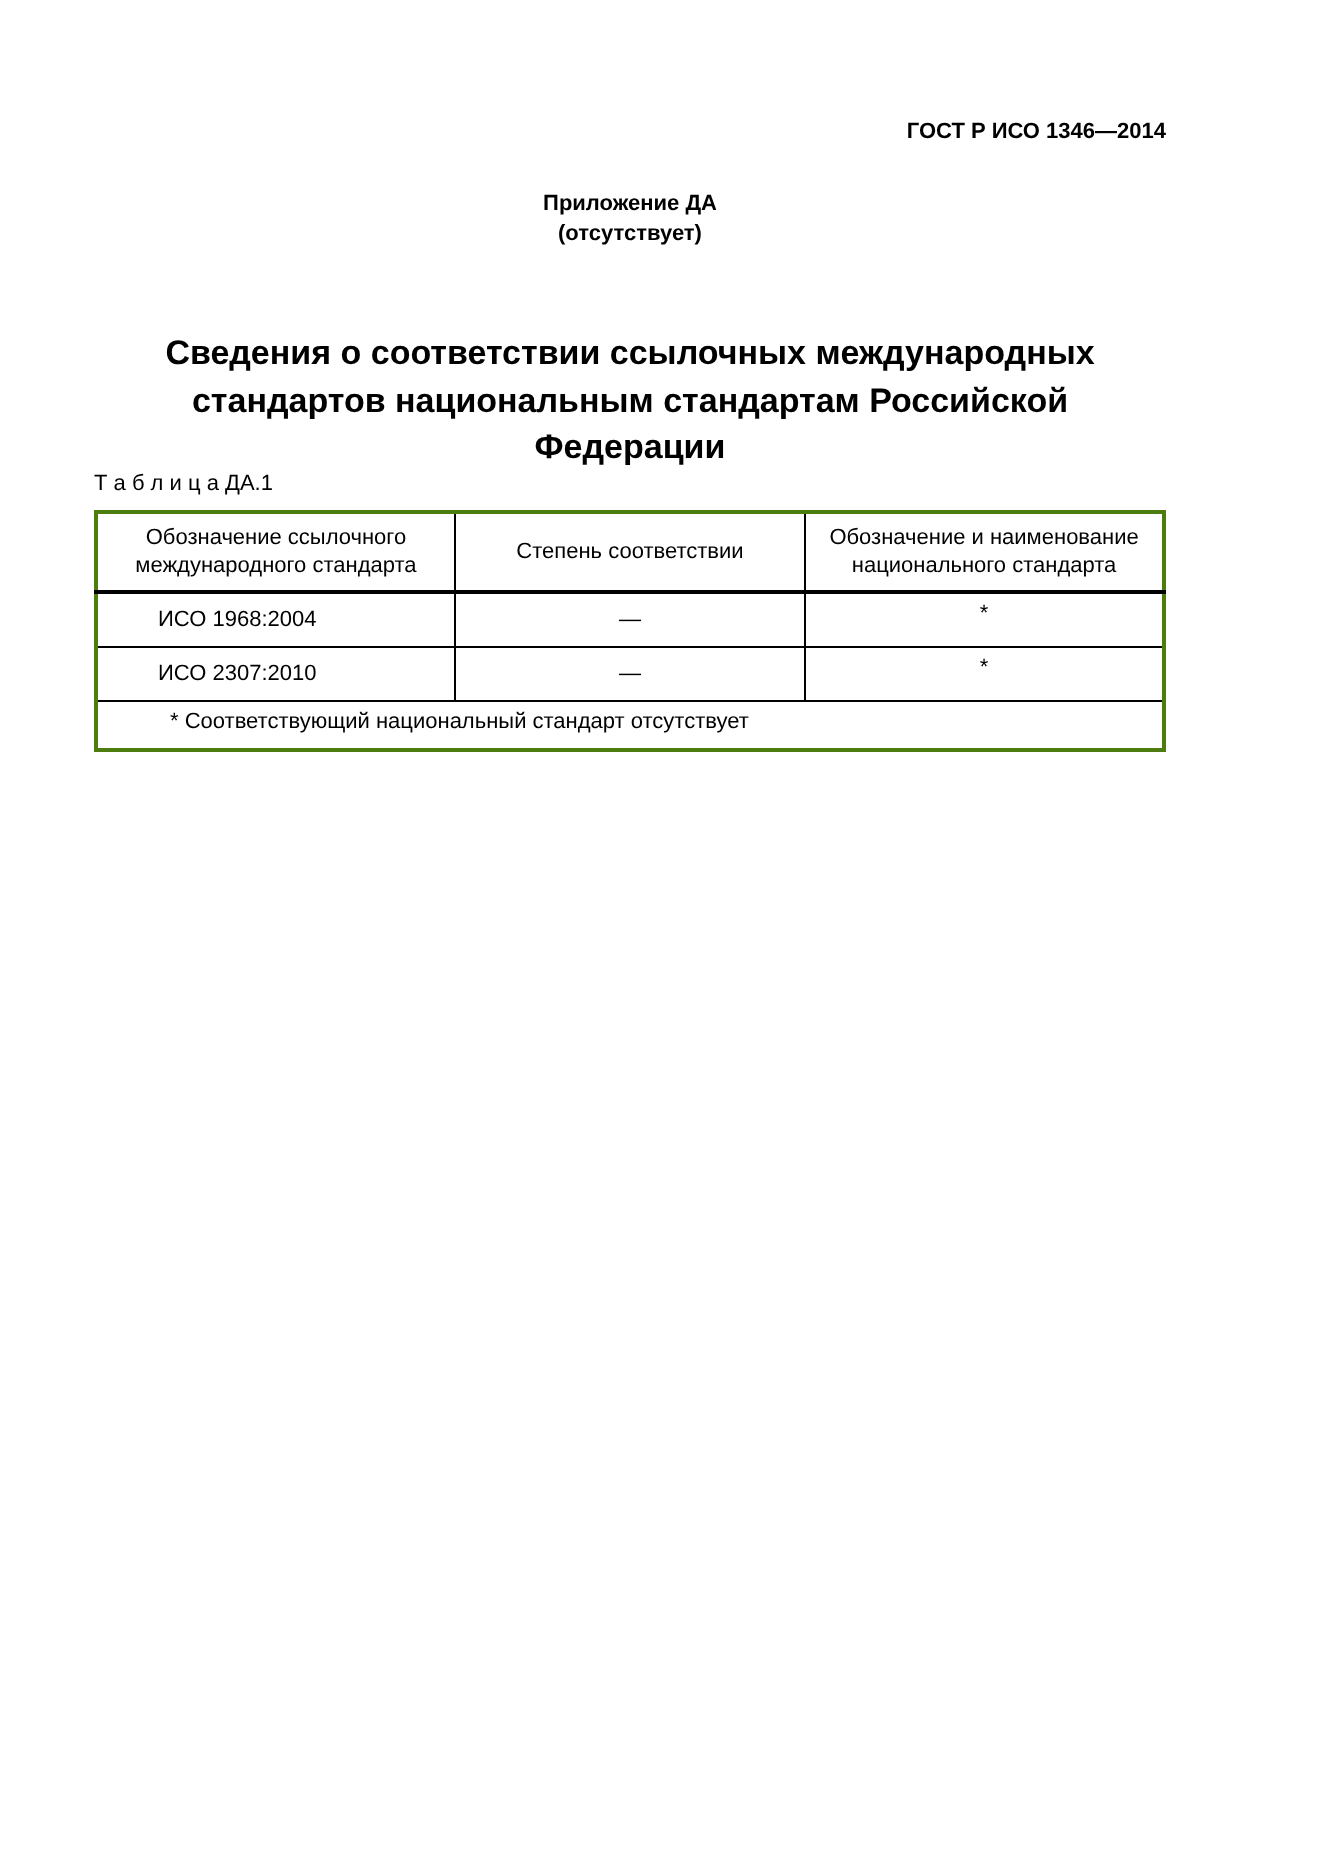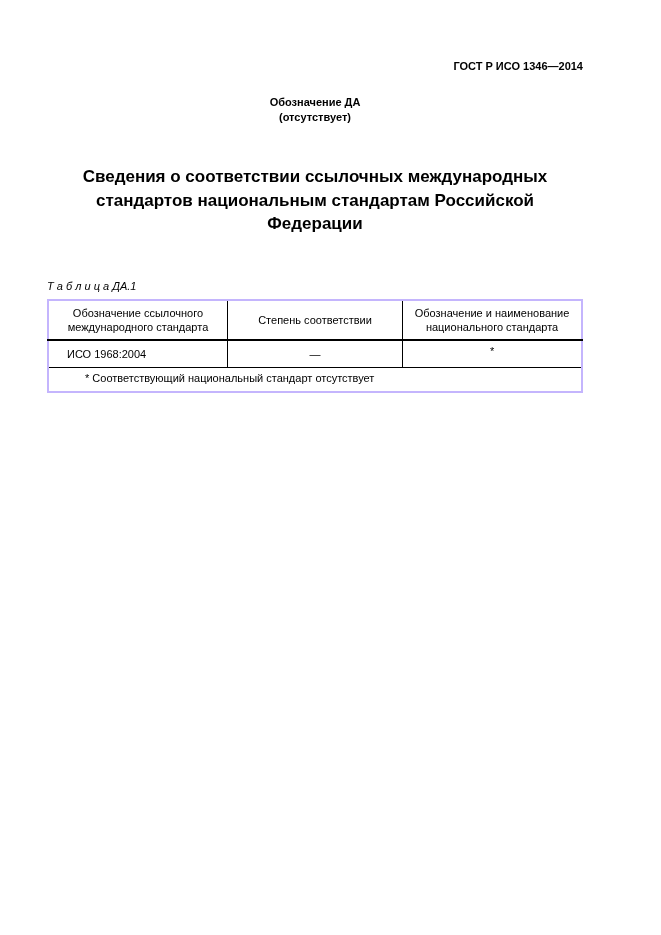--- a/index.html
+++ b/index.html
@@ -37,30 +37,28 @@
   }
   .section-heading {
     text-align: center;
     font-weight: bold;
     font-size: 17px;
     line-height: 1.4;
     margin-top: 40px;
     padding: 0 10px;
   }
   .table-caption {
-    margin-top: 44px;
     font-size: 11px;
     line-height: 1.2;
-    font-style: italic;
   }
   table.std-table {
     width: 100%;
     margin-top: 6px;
     border-collapse: collapse;
-    border: 2px solid #c4b5fd;
+    border: 2px solid #4d7c0f;
     table-layout: fixed;
     font-size: 11px;
   }
   table.std-table col.c1 { width: 33.6%; }
   table.std-table col.c2 { width: 32.8%; }
   table.std-table col.c3 { width: 33.6%; }
   table.std-table th,
   table.std-table td {
     border: 1px solid #000;
     padding: 4px 8px;
@@ -68,21 +66,21 @@
   }
   table.std-table thead th {
     font-weight: normal;
     text-align: center;
     line-height: 1.3;
     height: 30px;
     border-bottom: 2px solid #000;
   }
   table.std-table td.cell-left {
     text-align: left;
-    padding-left: 18px;
+    padding-left: 30px;
     height: 18px;
   }
   table.std-table td.cell-center {
     text-align: center;
   }
   table.std-table td.cell-star {
     text-align: center;
     vertical-align: top;
     line-height: 1.1;
   }
@@ -101,21 +99,21 @@
 </style>
 </head>
 <body>
 
 <div class="page">
   <div class="content">
 
     <div class="doc-number">ГОСТ Р ИСО 1346—2014</div>
 
     <div class="appendix">
-      <div>Обозначение ДА</div>
+      <div>Приложение ДА</div>
       <div>(отсутствует)</div>
     </div>
 
     <div class="section-heading">Сведения о соответствии ссылочных международных стандартов национальным стандартам Российской Федерации</div>
 
     <div class="table-caption">Т а б л и ц а  ДА.1</div>
 
     <table class="std-table">
       <colgroup>
         <col class="c1">
@@ -129,20 +127,25 @@
           <th>Обозначение и наименование национального стандарта</th>
         </tr>
       </thead>
       <tbody>
         <tr>
           <td class="cell-left">ИСО 1968:2004</td>
           <td class="cell-center">—</td>
           <td class="cell-star">*</td>
         </tr>
         <tr>
+          <td class="cell-left">ИСО 2307:2010</td>
+          <td class="cell-center">—</td>
+          <td class="cell-star">*</td>
+        </tr>
+        <tr>
           <td class="footnote-cell" colspan="3">* Соответствующий национальный стандарт отсутствует</td>
         </tr>
       </tbody>
     </table>
 
   </div>
 
   <div class="page-number">9</div>
 </div>
 

